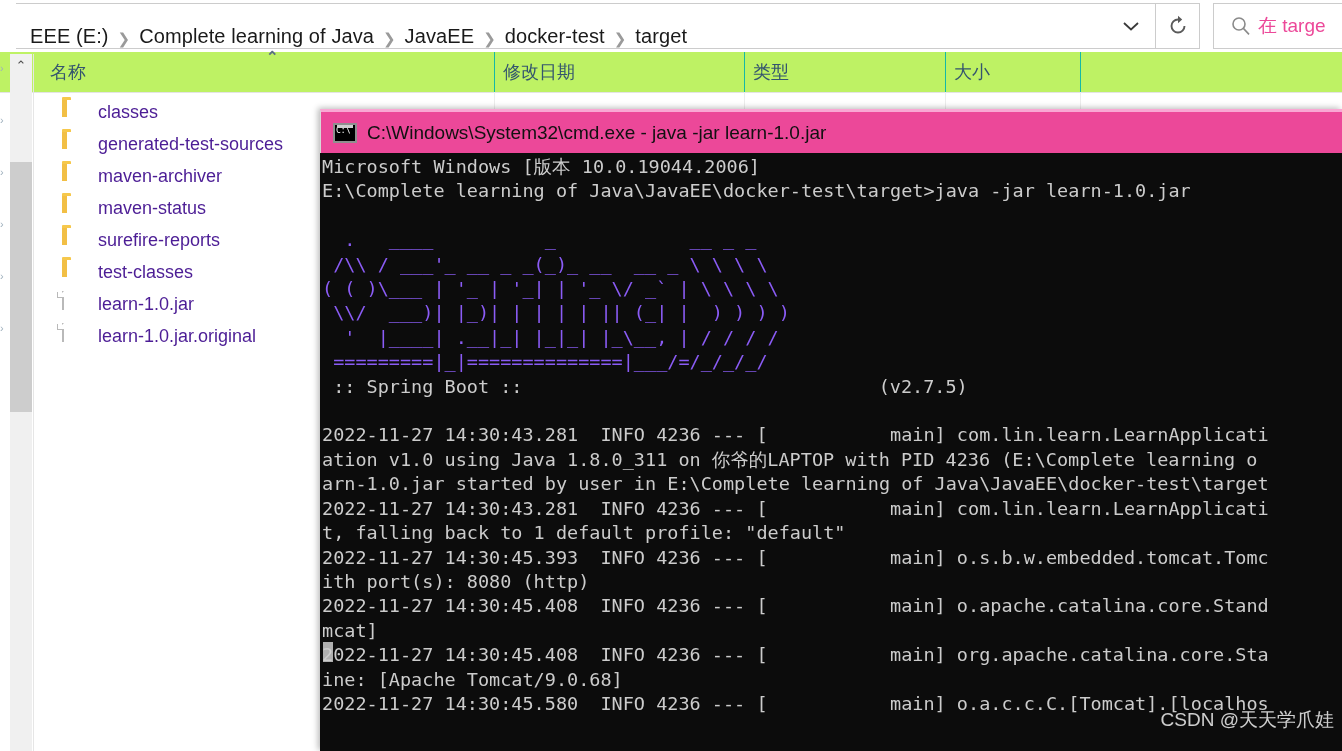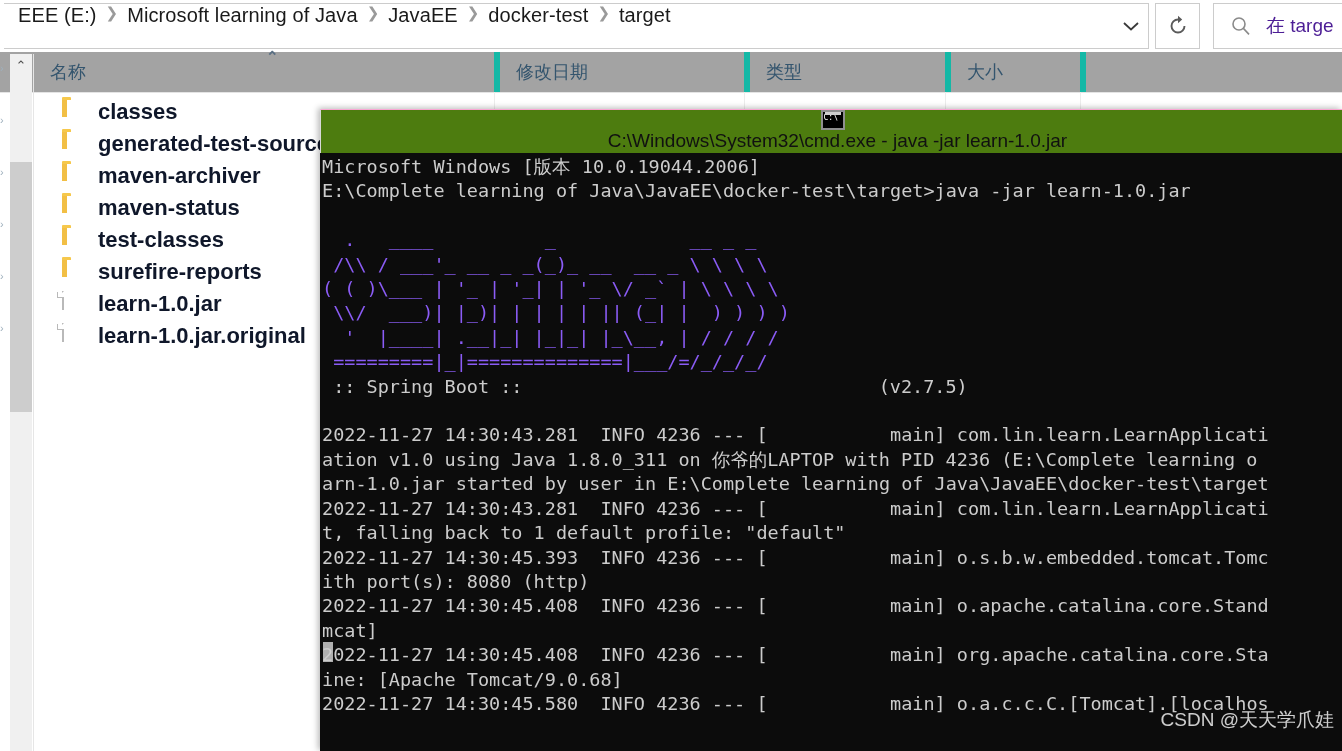--- a/index.html
+++ b/index.html
@@ -26,28 +26,28 @@
   
   #addressbar-row {
     position: absolute;
     left: 0; top: 0;
     width: 1342px; height: 52px;
     background: #ffffff;
     border-bottom: 1px solid #e2e2e2;
   }
   #breadcrumb-box {
     position: absolute;
-    left: 4px; top: 3px;
+    left: 16px; top: 3px;
     width: 1145px; height: 46px;
     border: 1px solid #cccccc;
     border-left: none;
     background: #ffffff;
     box-sizing: border-box;
     display: flex;
-    align-items: flex-start;
+    align-items: flex-end;
     padding-left: 14px;
   }
   .crumb {
     font-size: 20px;
     color: #1a1a1a;
     white-space: nowrap;
     letter-spacing: 0.1px;
   }
   .crumb-sep {
     color: #9a9a9a;
@@ -77,41 +77,41 @@
     width: 300px; height: 46px;
     border: 1px solid #cccccc;
     box-sizing: border-box;
     background: #ffffff;
     display: flex; align-items: center;
     padding-left: 16px;
     overflow: hidden;
   }
   #search-text {
     font-size: 19px;
-    color: #4c1d95;
-    white-space: nowrap;
-    margin-left: 14px;
+    color: #ec4899;
+    white-space: nowrap;
+    margin-left: 6px;
   }
 
   
   #column-header {
     position: absolute;
     left: 0; top: 52px;
     width: 1342px; height: 40px;
-    background: #a3a3a3;
+    background: #bef264;
     border-bottom: 1px solid #e4e4e4;
   }
   .col-head {
     position: absolute;
     top: 0; height: 40px;
     display: flex; align-items: center;
     font-size: 18px;
     color: #34556e;
-    border-left: 6px solid #14b8a6;
-    padding-left: 16px;
+    border-left: 1px solid #14b8a6;
+    padding-left: 8px;
     box-sizing: border-box;
     white-space: nowrap;
   }
   #sort-indicator {
     position: absolute;
     left: 266px; top: 48px;
     font-size: 15px;
     color: #5a6f83;
     font-weight: bold;
   }
@@ -203,51 +203,49 @@
   .doc-ic::after {
     content: "";
     position: absolute;
     right: -1px; top: -1px;
     border-width: 0 0 6px 6px;
     border-style: solid;
     border-color: transparent transparent #ffffff transparent;
     box-shadow: -1px 1px 0 #b9b9b9;
   }
   .fname {
-    font-size: 22px;
-    color: #0f172a;
-    white-space: nowrap;
-    font-weight: bold;
+    font-size: 18px;
+    color: #4c1d95;
+    white-space: nowrap;
   }
 
   
   .col-divider {
     position: absolute;
     top: 92px;
     width: 1px;
     background: #ececec;
   }
 
   
   #cmd-window {
     position: absolute;
     left: 320px; top: 109px;
     width: 1022px; height: 642px;
     box-shadow: -2px -1px 6px rgba(0,0,0,0.28);
   }
   #cmd-titlebar {
     height: 44px;
-    background: #4d7c0f;
+    background: #ec4899;
     display: flex;
     align-items: center;
     padding-left: 12px;
-    border-top: 1px solid #f9a8d4;
+    border-top: 3px solid #f9a8d4;
     border-left: 1px solid #d8d8d8;
     box-sizing: border-box;
-    flex-direction: column;
   }
   #cmd-icon {
     width: 24px; height: 20px;
     background: #000000;
     border: 2px solid #8f8f8f;
     box-sizing: border-box;
     position: relative;
     flex: 0 0 auto;
     margin-right: 10px;
   }
@@ -317,21 +315,21 @@
 </head>
 <body>
 
 <div id="explorer">
 
   <div id="addressbar-row">
 
     <div id="breadcrumb-box">
       <span class="crumb">EEE (E:)</span>
       <span class="crumb-sep">❯</span>
-      <span class="crumb">Microsoft learning of Java</span>
+      <span class="crumb">Complete learning of Java</span>
       <span class="crumb-sep">❯</span>
       <span class="crumb">JavaEE</span>
       <span class="crumb-sep">❯</span>
       <span class="crumb">docker-test</span>
       <span class="crumb-sep">❯</span>
       <span class="crumb">target</span>
     </div>
 
     <div id="breadcrumb-chevron">
       <svg width="18" height="12" viewBox="0 0 18 12" aria-hidden="true">
@@ -393,25 +391,25 @@
     <div class="file-row">
       <span class="ic"><span class="folder-ic"></span></span>
       <span class="fname">maven-archiver</span>
     </div>
     <div class="file-row">
       <span class="ic"><span class="folder-ic"></span></span>
       <span class="fname">maven-status</span>
     </div>
     <div class="file-row">
       <span class="ic"><span class="folder-ic"></span></span>
+      <span class="fname">surefire-reports</span>
+    </div>
+    <div class="file-row">
+      <span class="ic"><span class="folder-ic"></span></span>
       <span class="fname">test-classes</span>
-    </div>
-    <div class="file-row">
-      <span class="ic"><span class="folder-ic"></span></span>
-      <span class="fname">surefire-reports</span>
     </div>
     <div class="file-row">
       <span class="ic"><span class="doc-ic"></span></span>
       <span class="fname">learn-1.0.jar</span>
     </div>
     <div class="file-row">
       <span class="ic"><span class="doc-ic"></span></span>
       <span class="fname">learn-1.0.jar.original</span>
     </div>
   </div>

